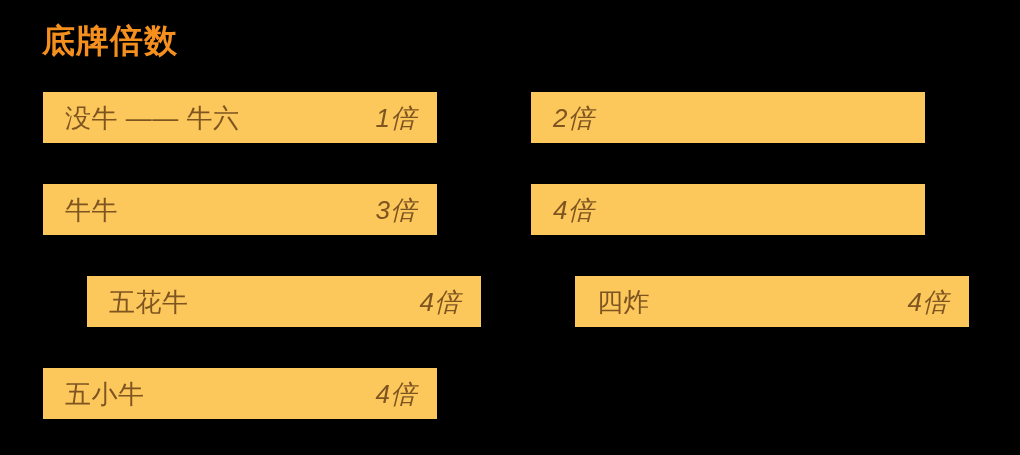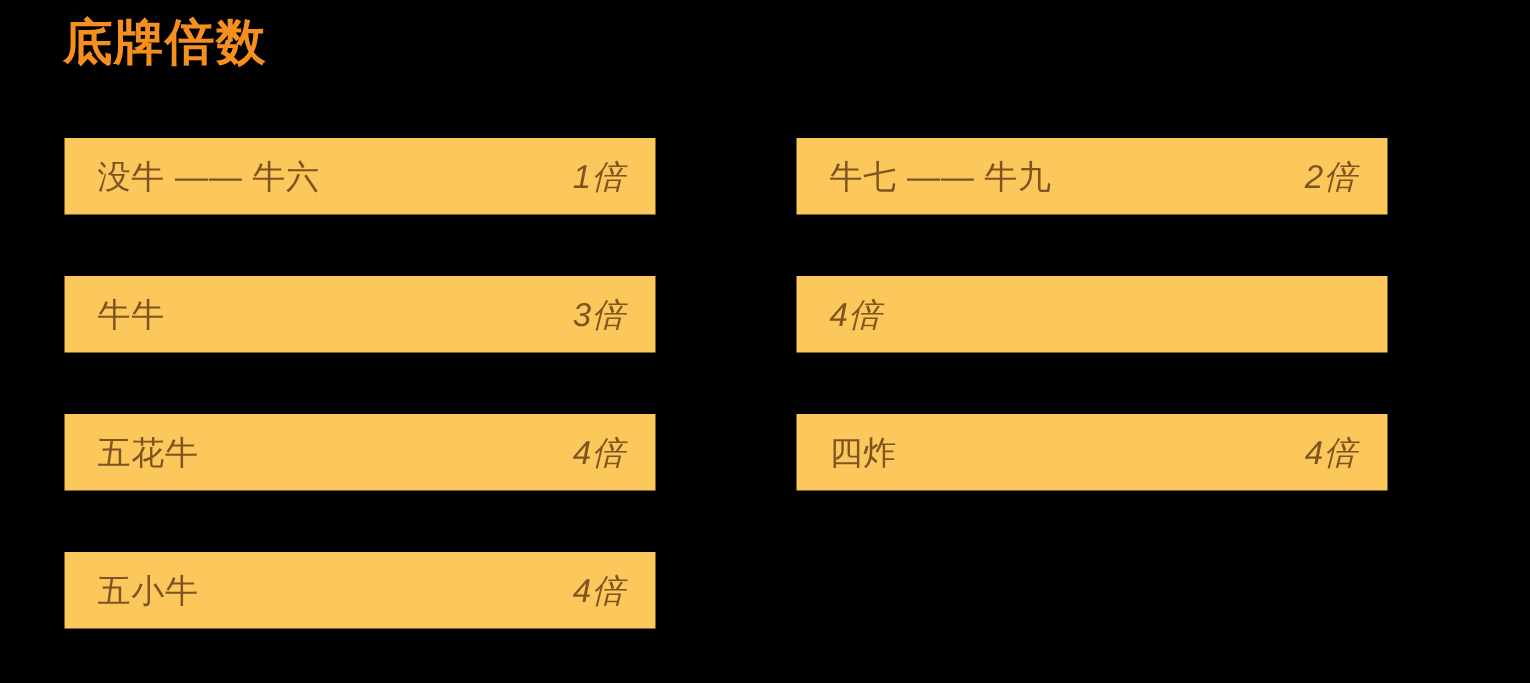--- a/index.html
+++ b/index.html
@@ -20,21 +20,21 @@
     position: relative;
     width: 1020px;
     height: 455px;
     background: #000000;
   }
 
   
   .panel-title {
     position: absolute;
     left: 42px;
-    top: 7px;
+    top: 20px;
     font-size: 33px;
     line-height: 42px;
     font-weight: bold;
     color: #F5901F;
     letter-spacing: 1px;
     white-space: nowrap;
   }
 
   
   .rules-grid {
@@ -48,21 +48,21 @@
     position: absolute;
     width: 394px;
     height: 51px;
   }
 
   .rule-row.col-left  { left: 43px;  }
   .rule-row.col-right { left: 531px; }
 
   .rule-row.r0 { top: 0px;   }
   .rule-row.r1 { top: 92px;  }
-  .rule-row.r2 { top: 184px; }
+  .rule-row.r2 { top: 184px; margin-left: 44px; }
   .rule-row.r3 { top: 276px; border-radius: 16px; }
 
   .rule-bar {
     box-sizing: border-box;
     width: 100%;
     height: 100%;
     background: #FCC75B;
     border-radius: 0;
     display: flex;
     align-items: center;
@@ -70,21 +70,21 @@
     padding: 0 20px 0 22px;
   }
 
   .rule-bar.is-empty {
     background: transparent;
   }
 
   .rule-label,
   .rule-value {
     color: #7E5520;
-    font-size: 22px;
+    font-size: 26px;
     line-height: 26px;
     white-space: nowrap;
   }
 
   .rule-label { letter-spacing: 0.5px; }
   .rule-value { letter-spacing: 0.5px; font-style: italic; }
 </style>
 </head>
 <body>
 
@@ -117,21 +117,20 @@
 
     <div class="rule-row col-left r3">
       <div class="rule-bar">
         <span class="rule-label">五小牛</span>
         <span class="rule-value">4倍</span>
       </div>
     </div>
 
     <div class="rule-row col-right r0">
       <div class="rule-bar">
-        <span class="rule-label">牛七 —— 牛九</span>
         <span class="rule-value">2倍</span>
       </div>
     </div>
 
     <div class="rule-row col-right r1">
       <div class="rule-bar">
         <span class="rule-value">4倍</span>
       </div>
     </div>
 

